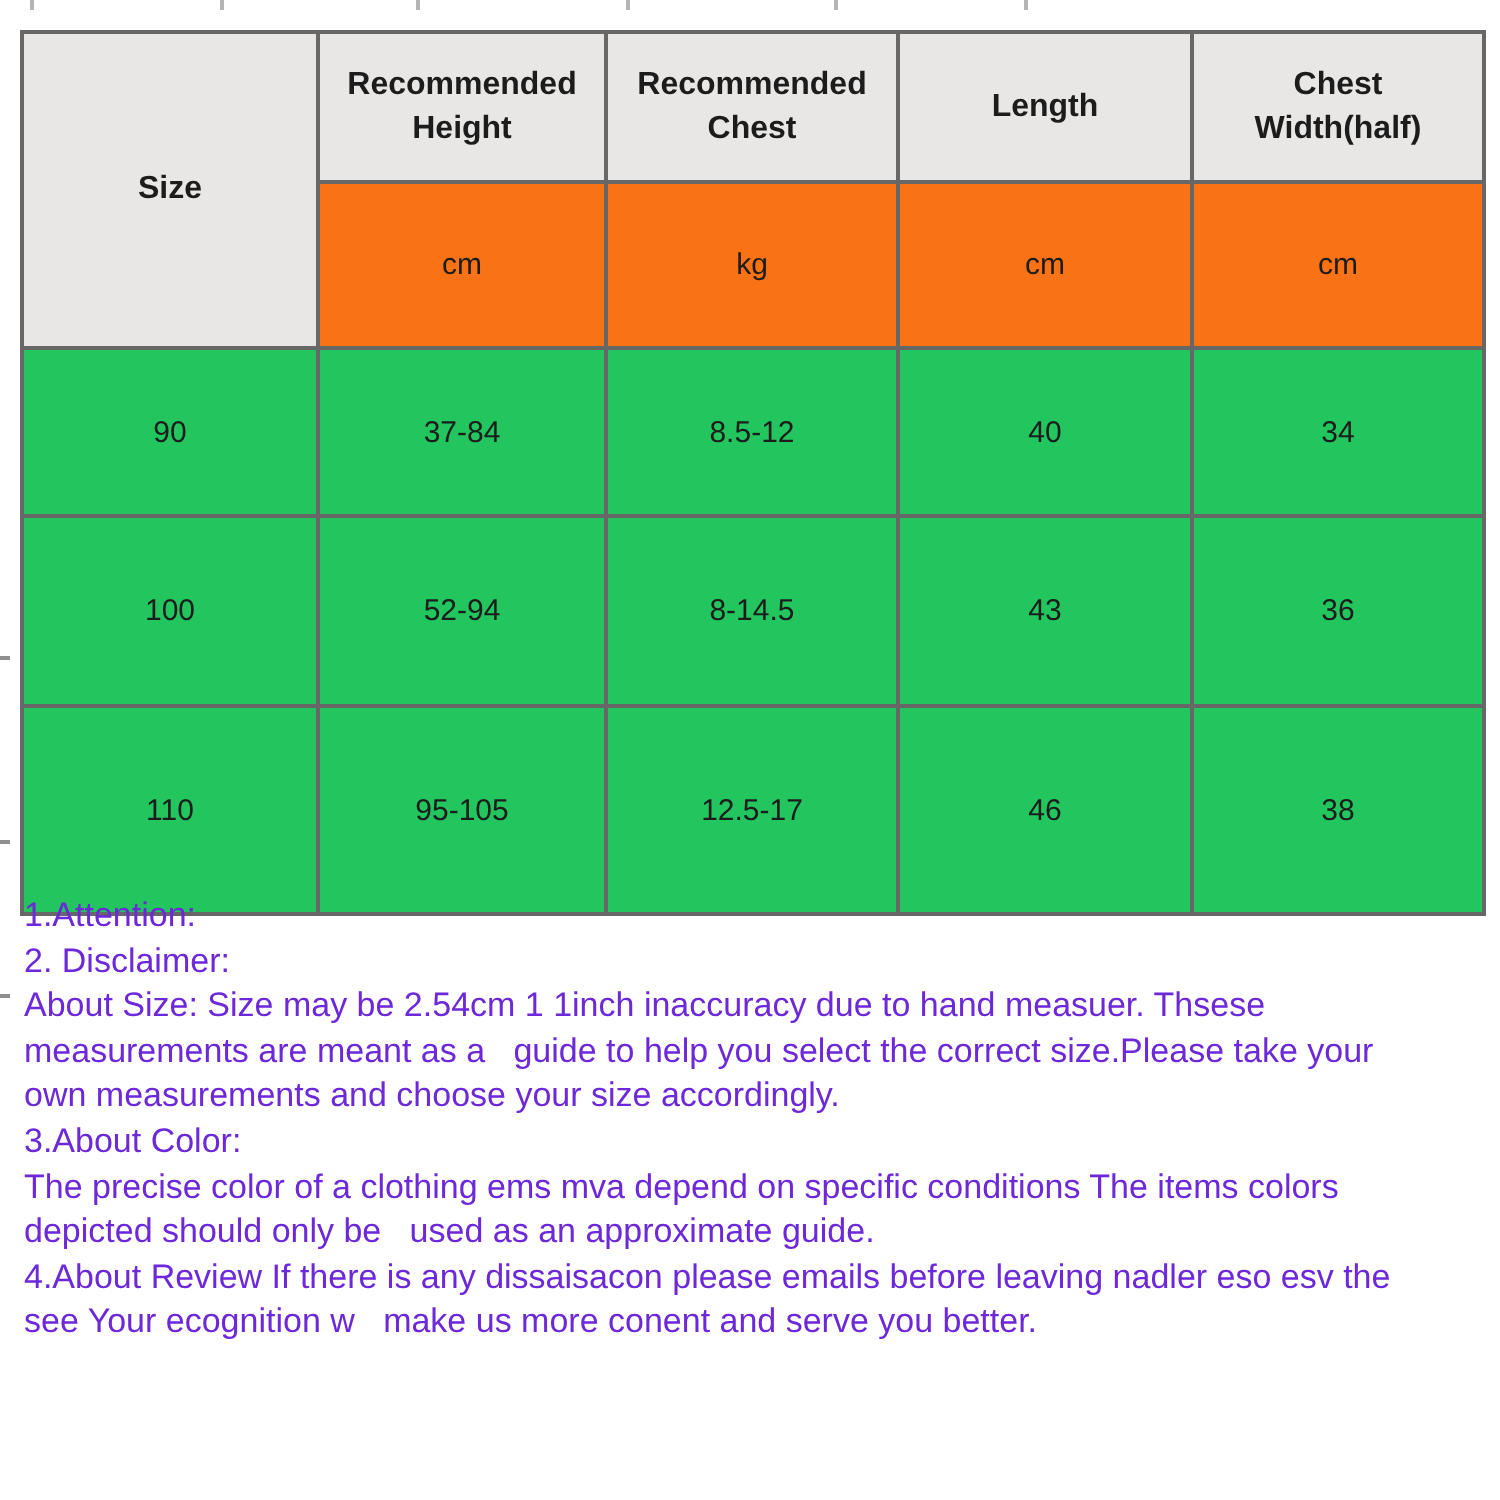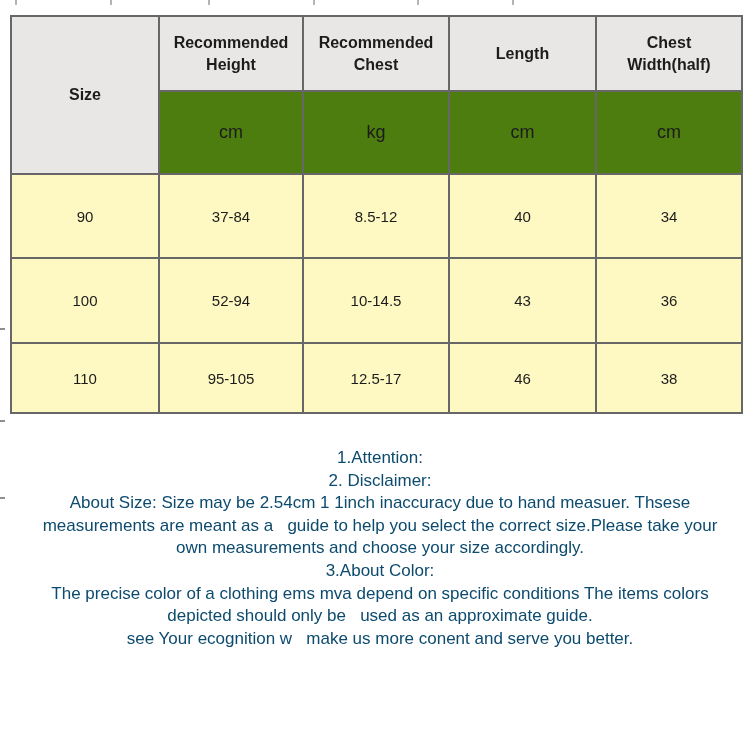--- a/index.html
+++ b/index.html
@@ -35,40 +35,39 @@
     background: #e8e7e5;
     font-weight: bold;
     font-size: 16px;
     line-height: 1.32;
   }
   .hdr-cell .wrap {
     max-width: 118px;
     margin: 0 auto;
   }
   .unit-cell {
-    background: #4d7c0f;
-    font-size: 18px;
+    background: #f97316;
+    font-size: 15px;
     font-weight: 400;
     margin-top: 12px;
   }
   .val-cell {
-    background: #fef9c3;
+    background: #22c55e;
     font-size: 15px;
     font-weight: 400;
   }
   
   .notes {
     position: absolute;
     left: 12px;
     top: 447px;
     width: 736px;
     font-size: 17px;
     line-height: 22.6px;
-    color: #0c4a6e;
-    text-align: center;
+    color: #6d28d9;
   }
   .note-line {
     white-space: pre;
   }
   
   .tick-top {
     position: absolute;
     top: 0;
     width: 2px;
     height: 5px;
@@ -130,42 +129,43 @@
         <td class="unit-cell">cm</td>
         <td class="unit-cell">cm</td>
       </tr>
       <tr style="height:84px">
         <td class="val-cell">90</td>
         <td class="val-cell">37-84</td>
         <td class="val-cell">8.5-12</td>
         <td class="val-cell">40</td>
         <td class="val-cell">34</td>
       </tr>
-      <tr style="height:85px">
+      <tr style="height:95px">
         <td class="val-cell">100</td>
         <td class="val-cell">52-94</td>
-        <td class="val-cell">10-14.5</td>
+        <td class="val-cell">8-14.5</td>
         <td class="val-cell">43</td>
         <td class="val-cell">36</td>
       </tr>
-      <tr style="height:70px">
+      <tr style="height:104px">
         <td class="val-cell">110</td>
         <td class="val-cell">95-105</td>
         <td class="val-cell">12.5-17</td>
         <td class="val-cell">46</td>
         <td class="val-cell">38</td>
       </tr>
     </tbody>
   </table>
 
   <div class="notes">
     <div class="note-line">1.Attention:</div>
     <div class="note-line">2. Disclaimer:</div>
     <div class="note-line">About Size: Size may be 2.54cm 1 1inch inaccuracy due to hand measuer. Thsese</div>
     <div class="note-line">measurements are meant as a   guide to help you select the correct size.Please take your</div>
     <div class="note-line">own measurements and choose your size accordingly.</div>
     <div class="note-line">3.About Color:</div>
     <div class="note-line">The precise color of a clothing ems mva depend on specific conditions The items colors</div>
     <div class="note-line">depicted should only be   used as an approximate guide.</div>
+    <div class="note-line">4.About Review If there is any dissaisacon please emails before leaving nadler eso esv the</div>
     <div class="note-line">see Your ecognition w   make us more conent and serve you better.</div>
   </div>
 
 </div>
 
 </body></html>

